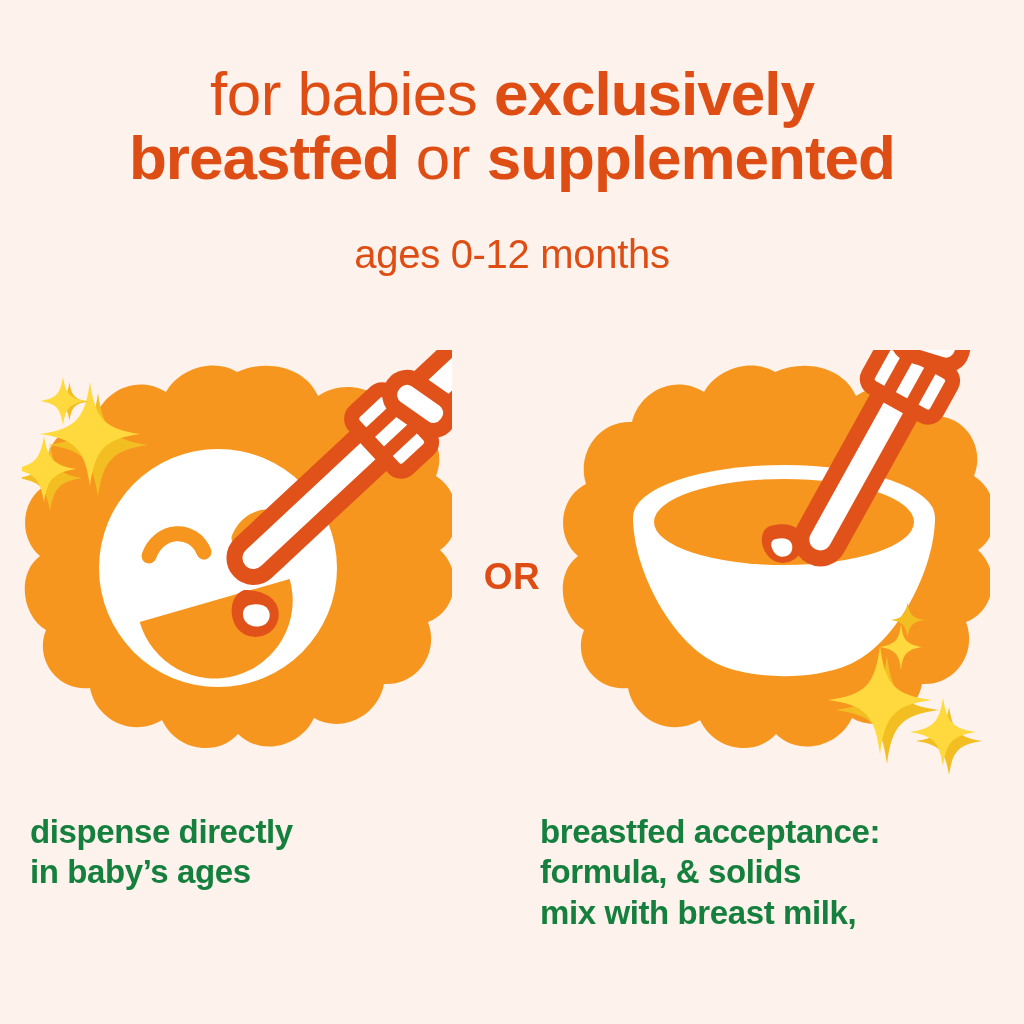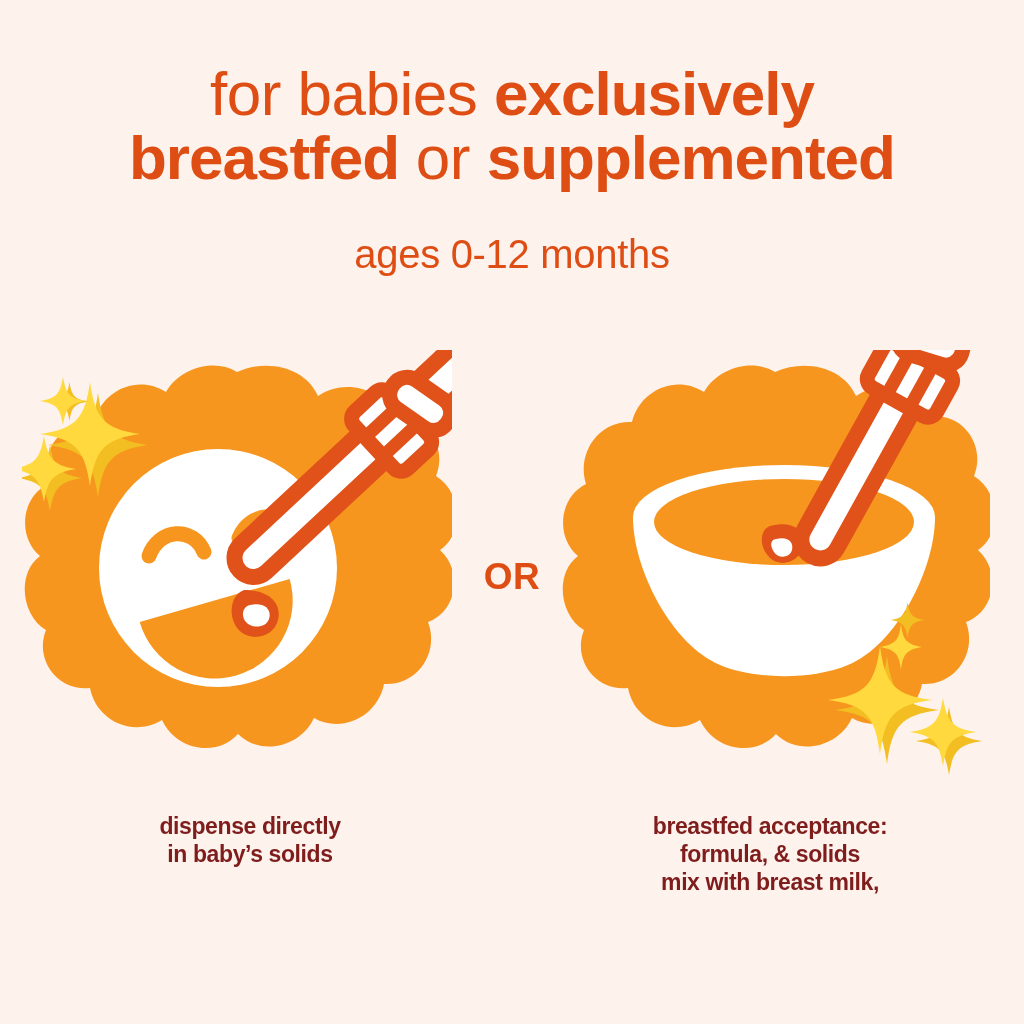--- a/index.html
+++ b/index.html
@@ -80,25 +80,25 @@
     text-align: center;
     color: #DE4E14;
     font-size: 37px;
     font-weight: 700;
     letter-spacing: 0.5px;
   }
 
   
   .caption {
     position: absolute;
-    color: #7f1d1d;
+    color: #15803d;
     font-weight: 700;
-    font-size: 23px;
+    font-size: 33px;
     line-height: 1.22;
-    text-align: center;
+    text-align: left;
     letter-spacing: -0.4px;
   }
   .caption-left {
     left: 30px;
     top: 812px;
     width: 440px;
   }
   .caption-right {
     left: 540px;
     top: 812px;
@@ -271,21 +271,21 @@
           </g>
         </g>
       </svg>
     </div>
   </div>
 
   <div class="or-label">OR</div>
 
   <div class="caption caption-left">
     <span class="cline">dispense directly</span>
-    <span class="cline">in baby’s solids</span>
+    <span class="cline">in baby’s ages</span>
   </div>
 
   <div class="caption caption-right">
     <span class="cline">breastfed acceptance:</span>
     <span class="cline">formula, &amp; solids</span>
     <span class="cline">mix with breast milk,</span>
   </div>
 
 </div>
 

